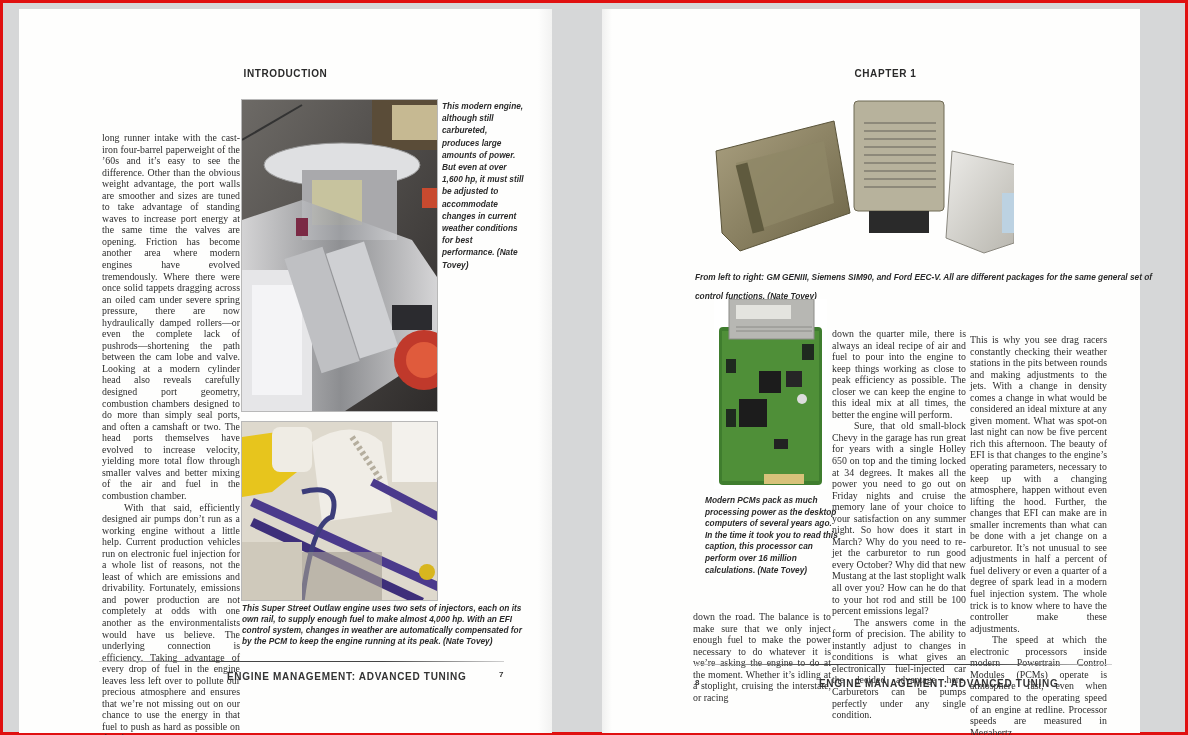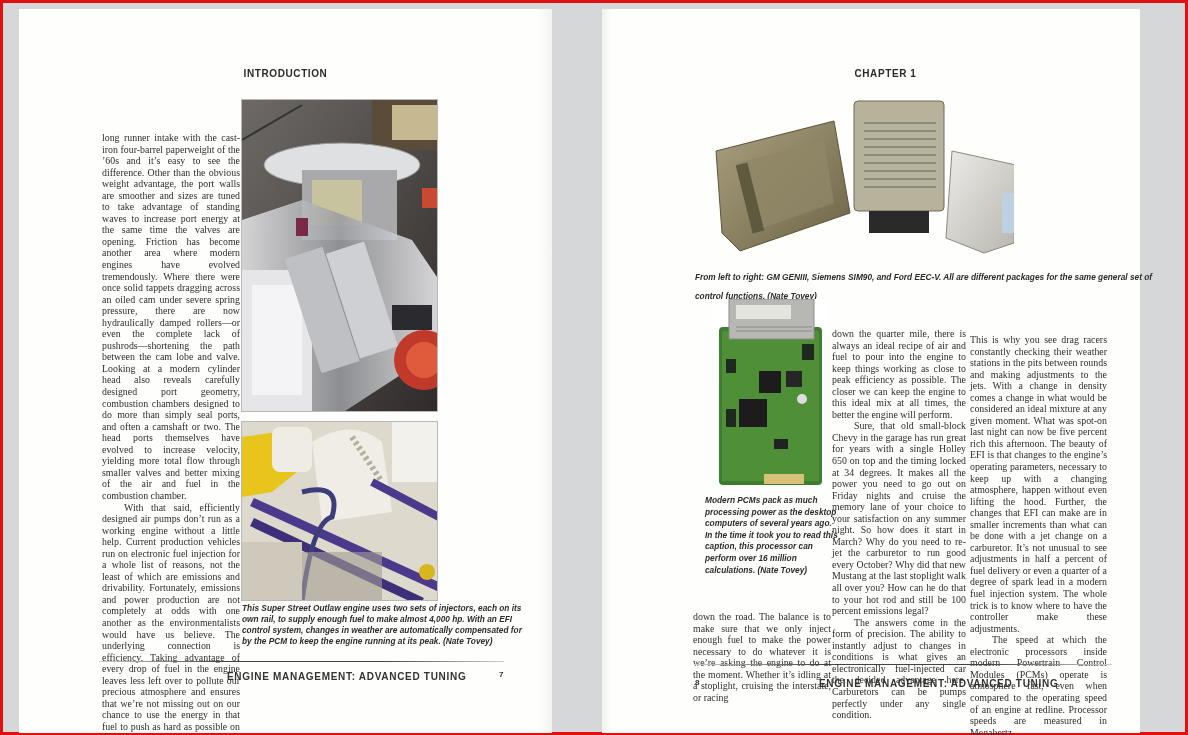--- a/index.html
+++ b/index.html
@@ -117,20 +117,21 @@
         <rect x="60" y="150" width="40" height="120" fill="#bfc0c3" transform="rotate(-18 80 210)"></rect>
         <rect x="100" y="145" width="40" height="110" fill="#cfd0d3" transform="rotate(-18 120 200)"></rect>
         <circle cx="182" cy="260" r="30" fill="#c0392b"></circle>
         <circle cx="182" cy="260" r="18" fill="#e05b3c"></circle>
         <rect x="150" y="205" width="40" height="25" fill="#2b2b2f"></rect>
         <rect x="54" y="118" width="12" height="18" fill="#7b2a45"></rect>
         <rect x="180" y="88" width="17" height="20" fill="#c84a2f"></rect>
         <line x1="0" y1="40" x2="60" y2="5" stroke="#333" stroke-width="2"></line>
       </svg>
     </div>
+    <div class="caption" style="left:423px; top:91px; width:82px;">This modern engine, although still carbureted, produces large amounts of power. But even at over 1,600 hp, it must still be adjusted to accommodate changes in current weather conditions for best performance. (Nate Tovey)</div>
 
     <div class="photo" style="left:222px; top:412px; width:197px; height:180px; background:#e8e4da;">
       <svg width="197" height="180" viewBox="0 0 197 180">
         <rect width="197" height="180" fill="#ded9cd"></rect>
         <polygon points="0,15 35,10 55,50 30,70 0,75" fill="#e7c51d"></polygon>
         <rect x="30" y="5" width="40" height="45" rx="8" fill="#efece4"></rect>
         <path d="M70 20 Q110 -5 140 20 L150 90 L80 100 Z" fill="#f0ede6"></path>
         <path d="M110 15 L140 60" stroke="#b5ae9e" stroke-width="6" stroke-dasharray="3 3"></path>
         <rect x="150" y="0" width="47" height="60" fill="#f3f1ec"></rect>
         <line x1="10" y1="80" x2="197" y2="165" stroke="#4b3a8c" stroke-width="9"></line>

